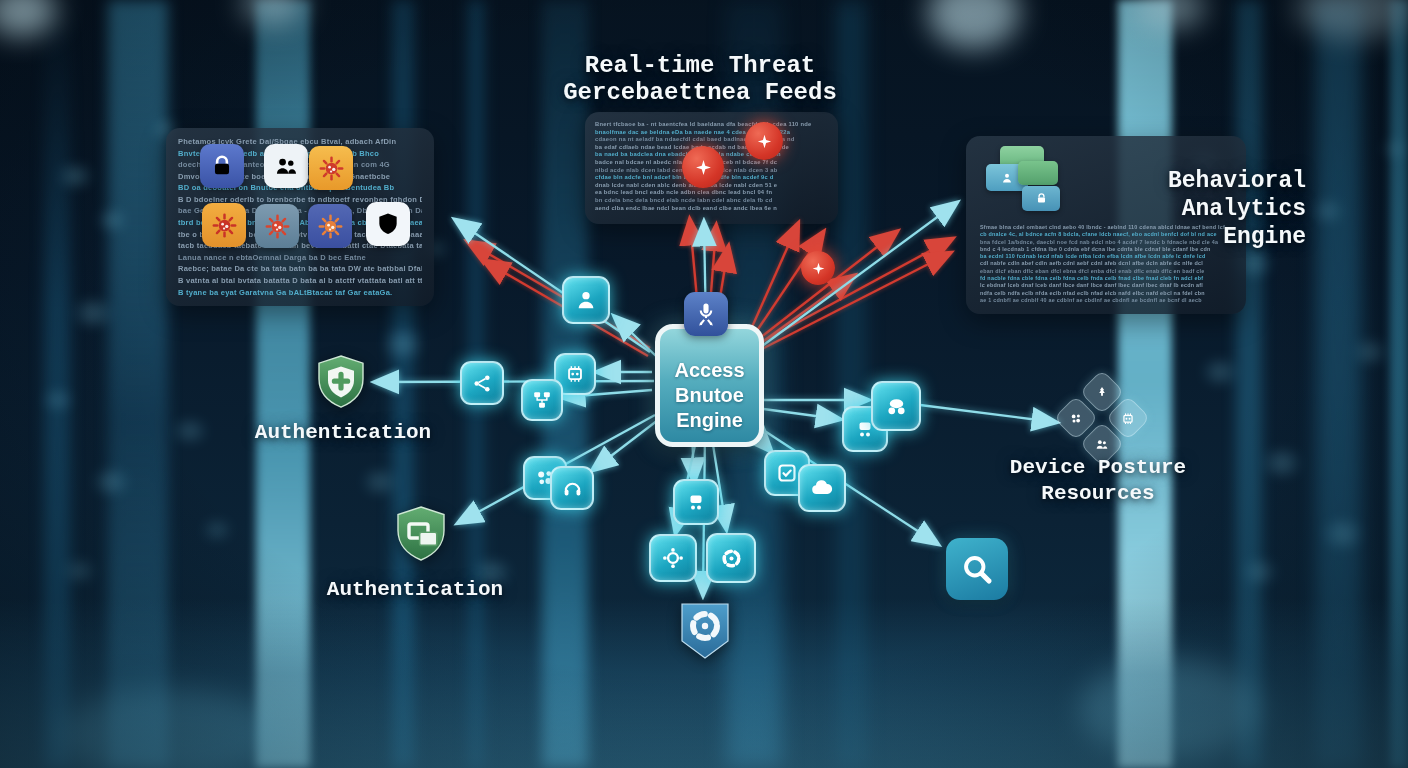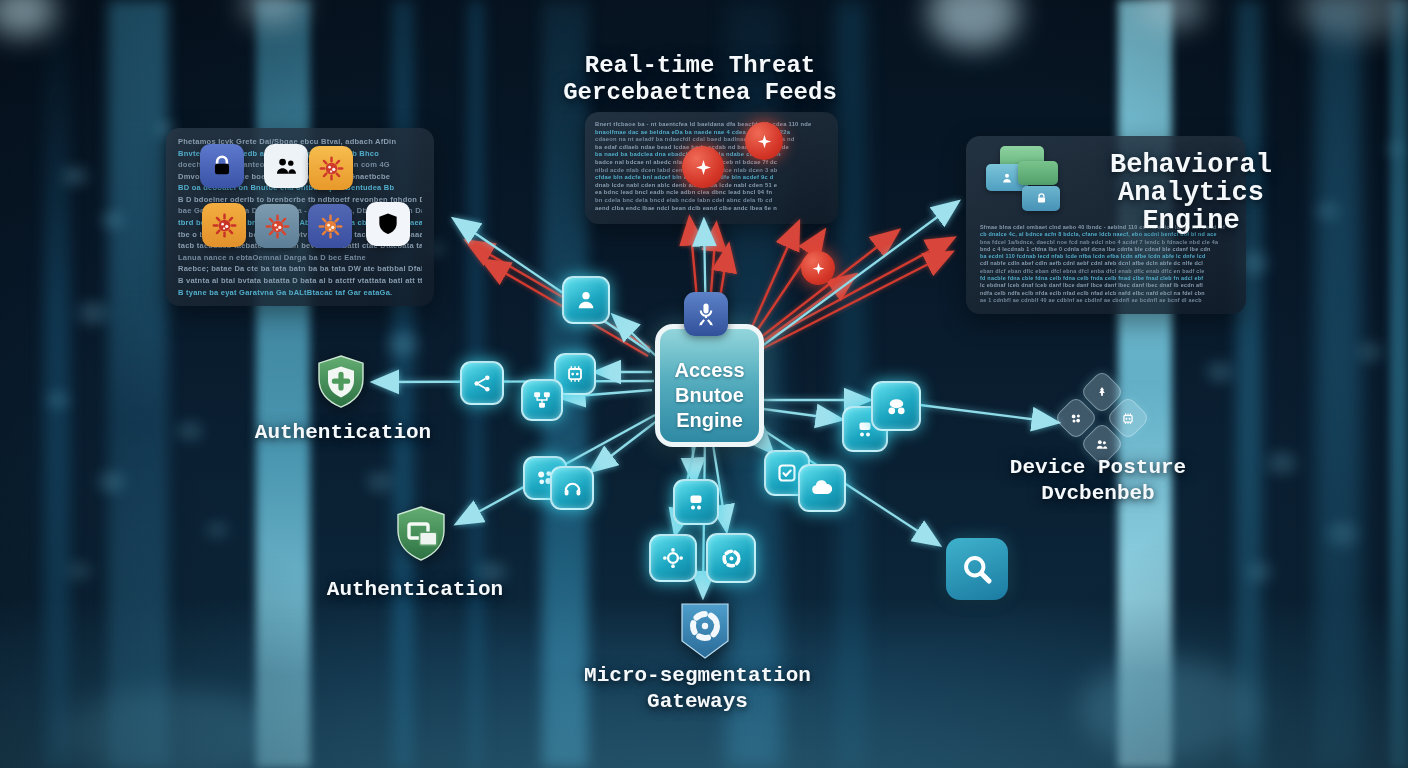--- a/index.html
+++ b/index.html
@@ -548,33 +548,29 @@
             <use href="#sym-users" fill="#ffffff"></use>
           </svg>
         </span>
       </div>
   </div>
 
   <div class="biglabel" style="left:555px;top:52px;width:290px;font-size:24px;line-height:27px;">
     <span class="l">Real-time Threat</span>
     <span class="l">Gercebaettnea Feeds</span>
   </div>
-  <div class="biglabel" style="left:1076px;top:151px;width:230px;font-size:27px;line-height:28px;text-align:center;">
+  <div class="biglabel" style="left:1076px;top:167px;width:230px;font-size:23px;line-height:28px;text-align:right;">
     <span class="l">Behavioral Analytics</span>
     <span class="l">Engine</span>
   </div>
   <div class="biglabel" style="left:233px;top:420px;width:220px;font-size:21px;line-height:26px;">
     <span class="l">Authentication</span>
   </div>
   <div class="biglabel" style="left:305px;top:577px;width:220px;font-size:21px;line-height:26px;">
     <span class="l">Authentication</span>
   </div>
-  <div class="biglabel" style="left:570px;top:663px;width:255px;font-size:21px;line-height:26px;">
-    <span class="l">Micro-segmentation</span>
-    <span class="l">Gateways</span>
-  </div>
   <div class="biglabel" style="left:988px;top:455px;width:220px;font-size:21px;line-height:26px;">
     <span class="l">Device Posture</span>
-    <span class="l">Dvcbenbeb</span>
+    <span class="l">Resources</span>
   </div>
 
   <div class="vignette"></div>
 </div>
 
 </body></html>

